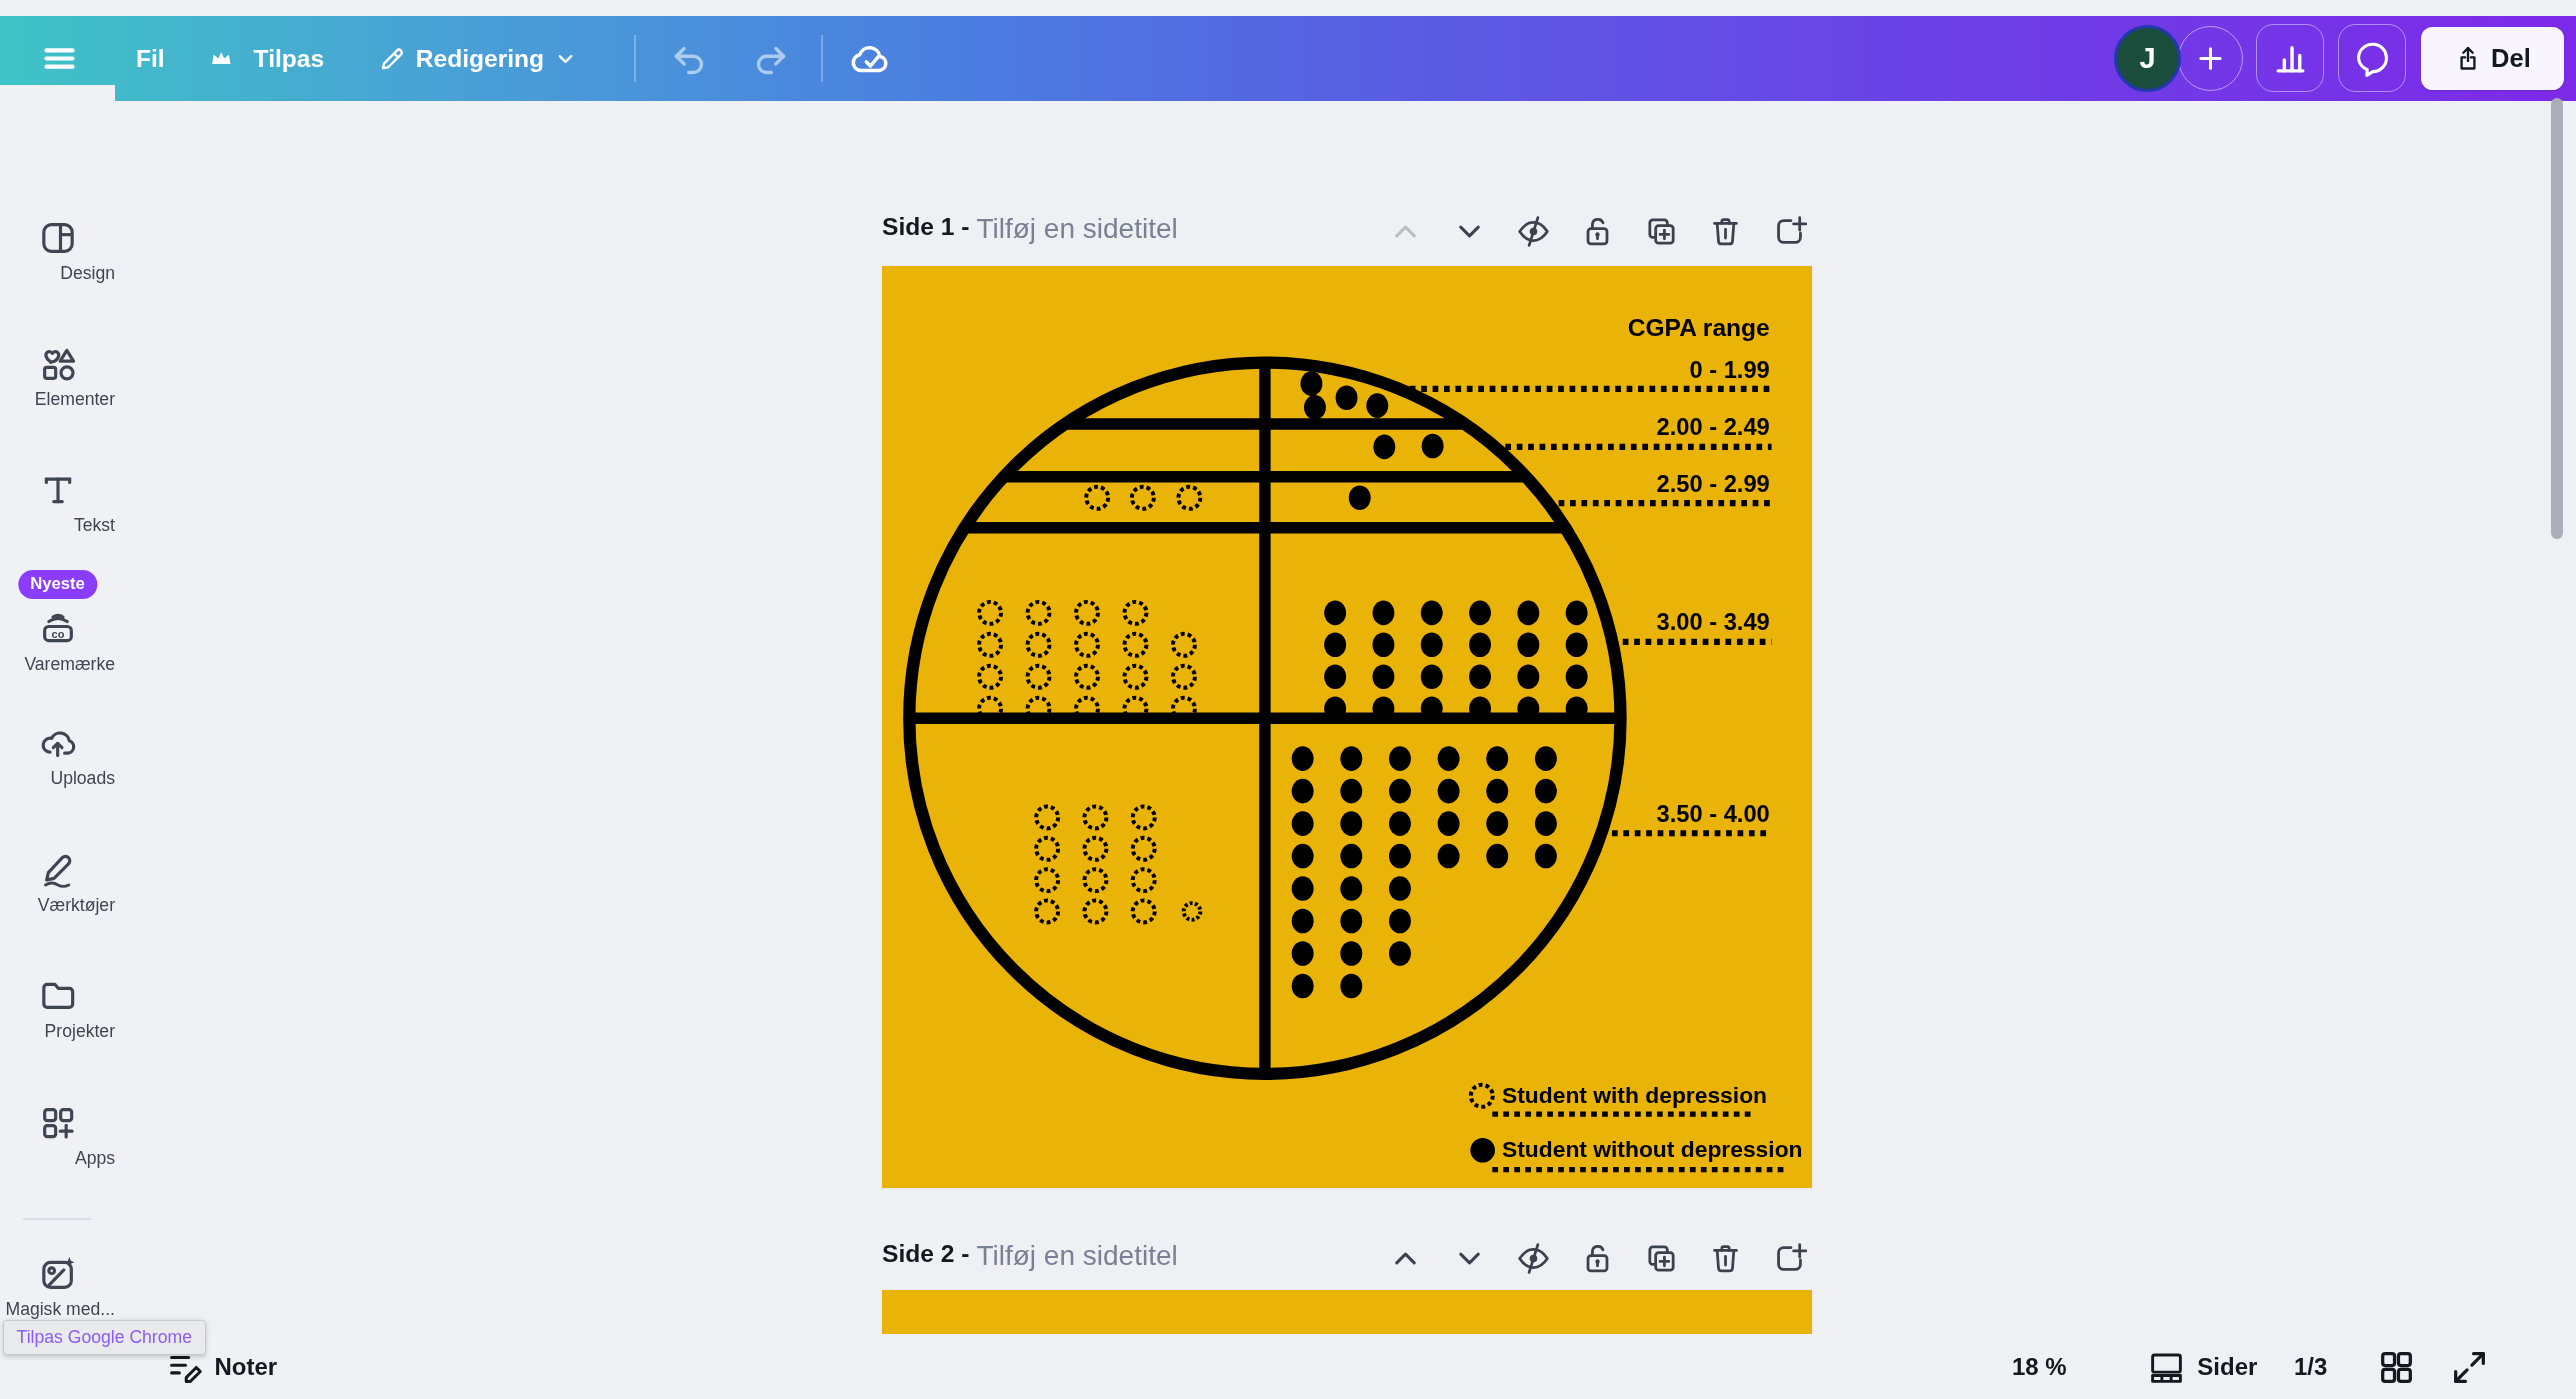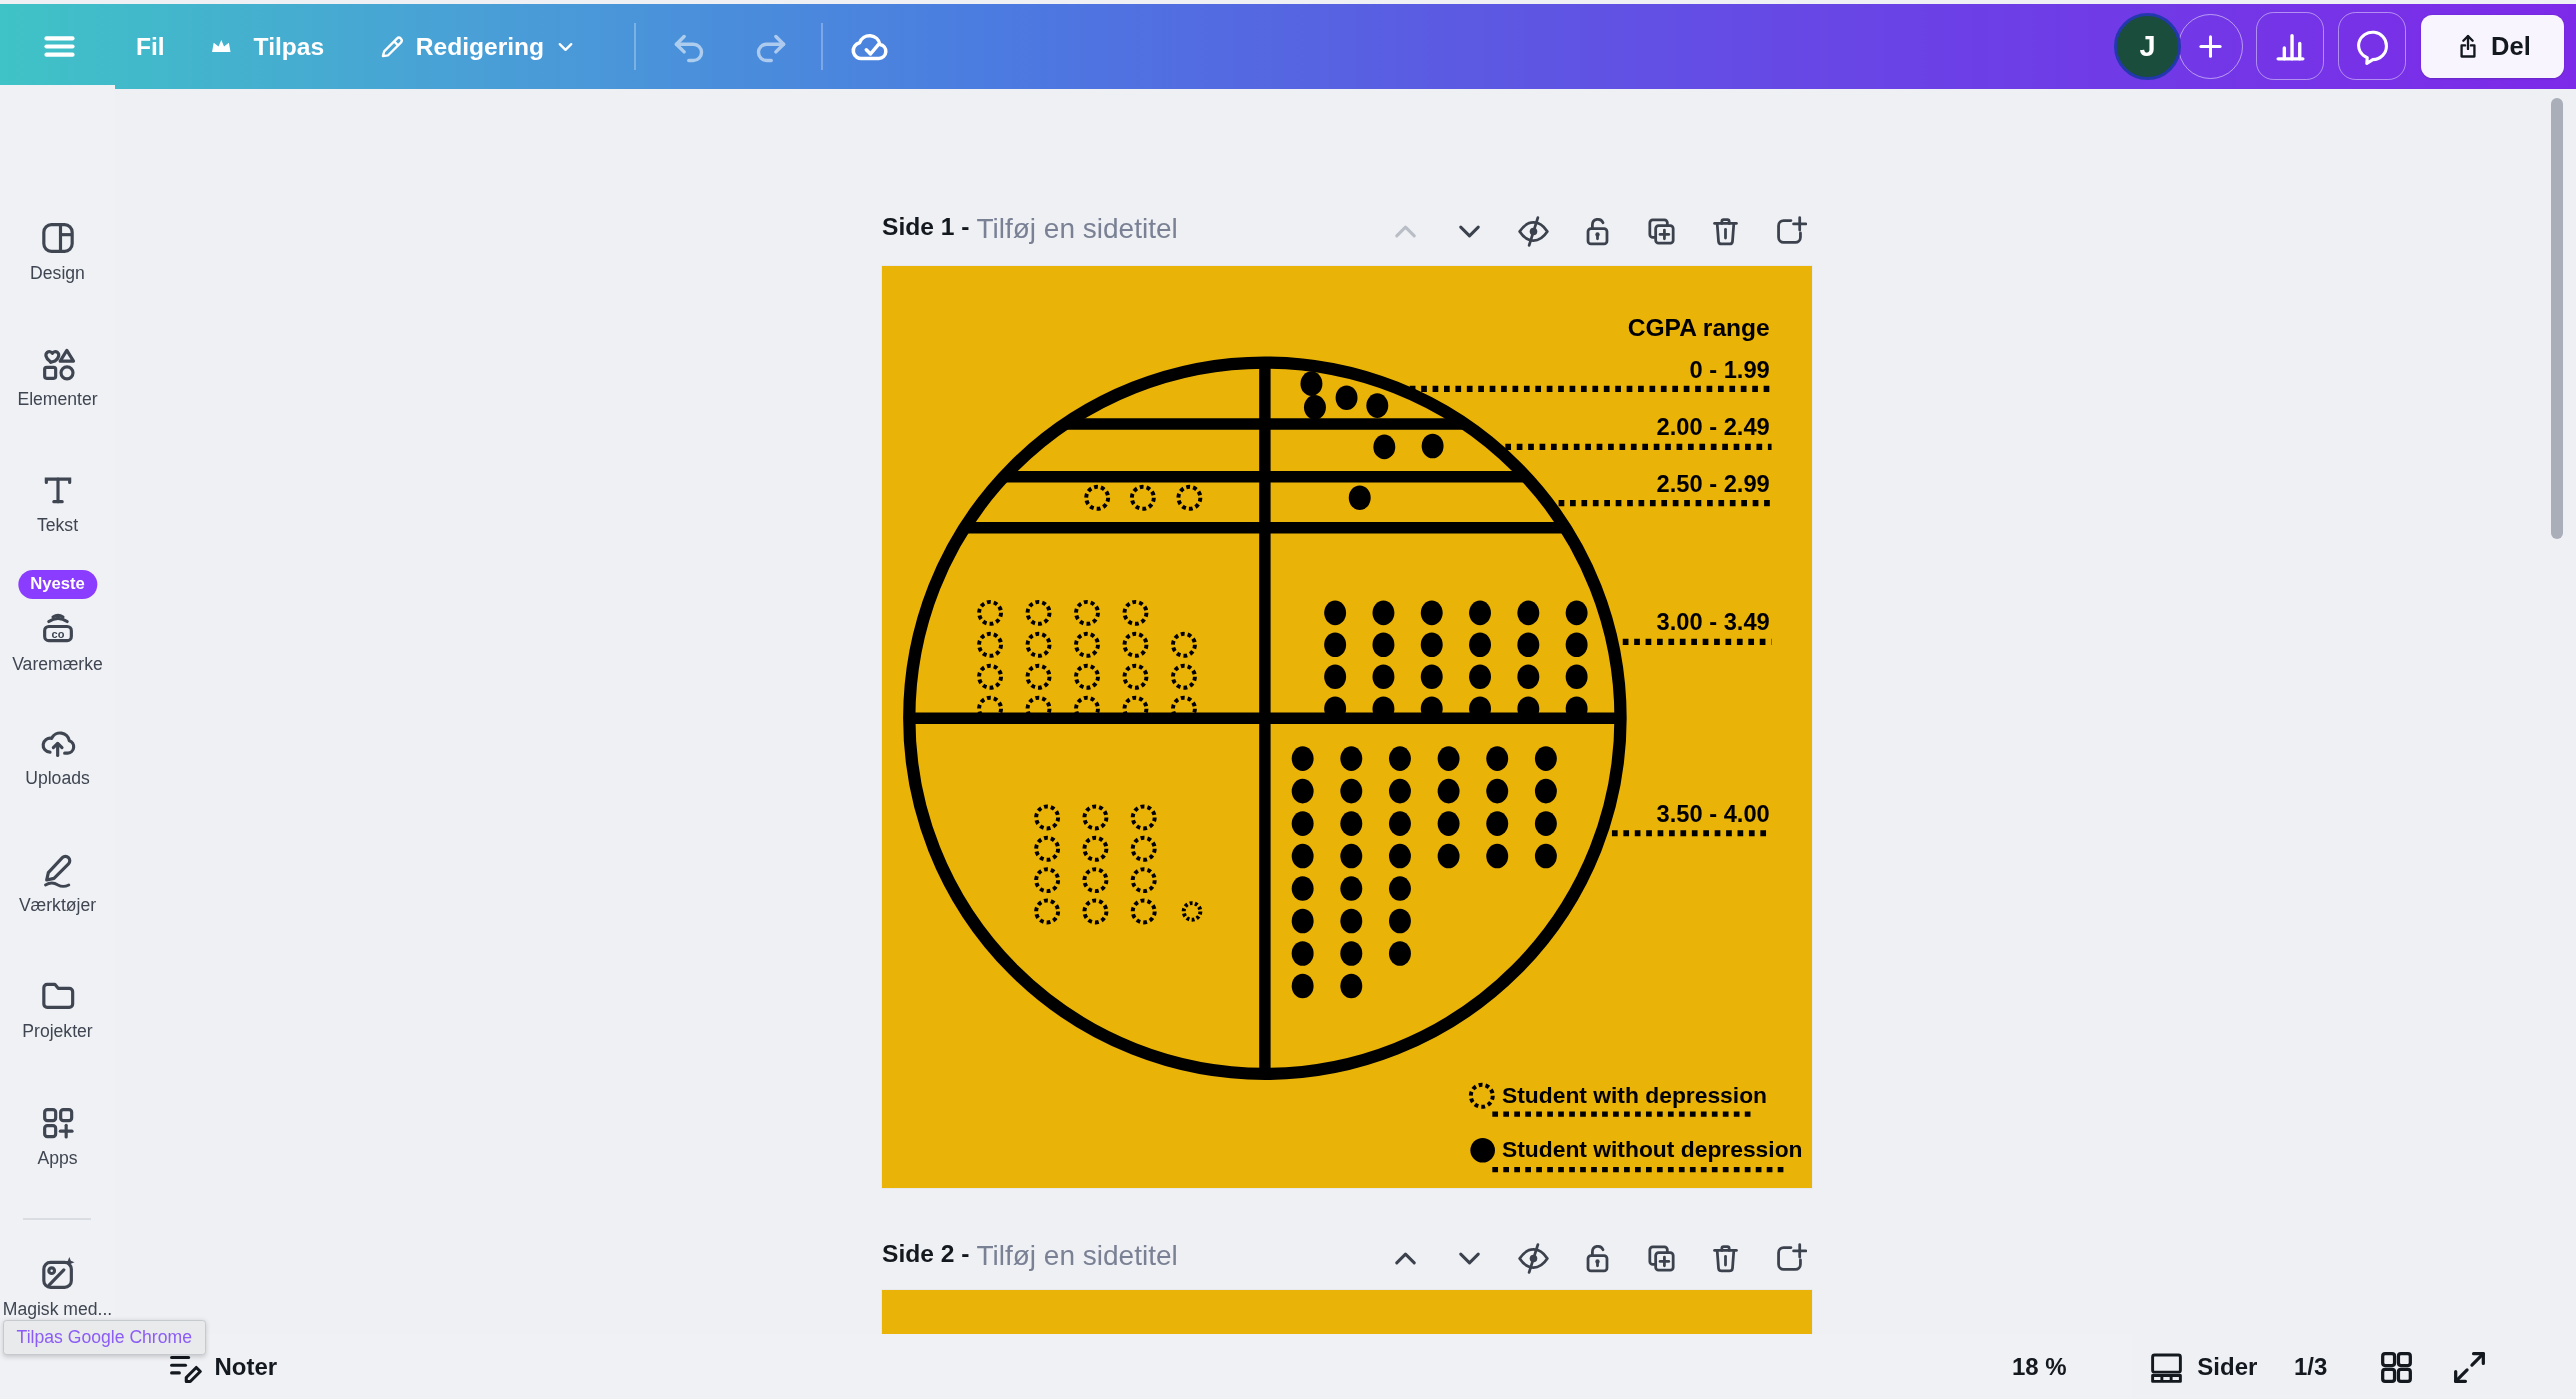--- a/index.html
+++ b/index.html
@@ -1,20 +1,20 @@
 <!DOCTYPE html>
 <html style="font-size:14px"><head>
 <meta charset="utf-8">
 <style>
   html,body{margin:0;padding:0;background:#eef0f4;}
   #app{position:relative;width:2576px;height:1400px;overflow:hidden;
        font-family:"Liberation Sans",sans-serif;background:#eef0f4;}
 
   
-  .topbar{position:absolute;left:0;top:4px;width:2576px;height:85px;
+  .topbar{position:absolute;left:0;top:16px;width:2576px;height:85px;
           background:linear-gradient(90deg,#3fc3c6 0%,#49a0d6 18%,#4b7ce0 38%,#5a5ce2 55%,#6b41e6 75%,#7d2ae8 100%);}
   .tb{position:absolute;top:0;height:85px;display:flex;align-items:center;color:#fff;}
   .tb-label{font-size:24.6px;font-weight:600;color:#fff;}
   .tb svg{display:block;}
   .tb-divider{position:absolute;top:19.3px;width:1.8px;height:47px;background:rgba(255,255,255,.28);}
   .dim{opacity:.55;}
   .doc-title{position:absolute;right:507px;top:0;height:85px;display:flex;align-items:center;
              color:rgba(255,255,255,.96);font-size:24.6px;font-weight:500;}
   .avatar{position:absolute;left:2114px;top:8.8px;width:67px;height:67px;border-radius:50%;
           background:#1a4d3c;border:3.5px solid #2438ad;box-sizing:border-box;display:flex;
@@ -24,21 +24,21 @@
   .sq-btn{position:absolute;top:8px;width:68px;height:68px;border-radius:17.6px;
           border:1.8px solid rgba(255,255,255,.45);box-sizing:border-box;display:flex;align-items:center;justify-content:center;}
   .del-btn{position:absolute;left:2421px;top:10.5px;width:143px;height:63px;border-radius:11.4px;
           background:#f8f5fe;display:flex;align-items:center;justify-content:center;gap:8.8px;
           color:#14181f;font-size:25.5px;font-weight:600;box-shadow:0 0.9px 1.8px rgba(0,0,0,.15);}
 
   
   .sidebar{position:absolute;left:0;top:85px;width:115px;height:1314px;background:#eff1f4;}
   .sb-item{position:absolute;left:0;width:115px;text-align:center;color:#3f4652;cursor:pointer;}
   .sb-item svg{display:block;margin:0 auto;}
-  .sb-label{display:block;margin-top:5.3px;font-size:17.6px;font-weight:500;color:#3f4652;white-space:nowrap;}
+  .sb-label{display:block;margin-top:5.3px;font-size:17.6px;font-weight:500;color:#3f4652;white-space:nowrap;text-align:right;}
   .badge{position:absolute;left:50%;transform:translateX(-50%);top:485px;background:#8b3dff;color:#fff;
          font-size:16.7px;font-weight:700;padding:4.4px 12.3px;border-radius:15px;z-index:3;white-space:nowrap;}
   .sb-divider{position:absolute;left:23px;top:1133px;width:68px;height:1.8px;background:#dadde2;}
   .hatch{width:39px;height:28px;margin:0 auto;border-radius:2.6px;
          background:repeating-linear-gradient(45deg,#3f4652 0 3.5px,transparent 3.5px 8.8px);}
 
   
   .page-header{position:absolute;left:882px;width:930px;height:37px;display:flex;align-items:flex-start;}
   .ph-title{font-size:24.6px;color:#14181f;font-weight:700;white-space:nowrap;}
   .ph-sub{font-size:28px;color:#7a8194;font-weight:400;margin-left:7px;white-space:nowrap;}

